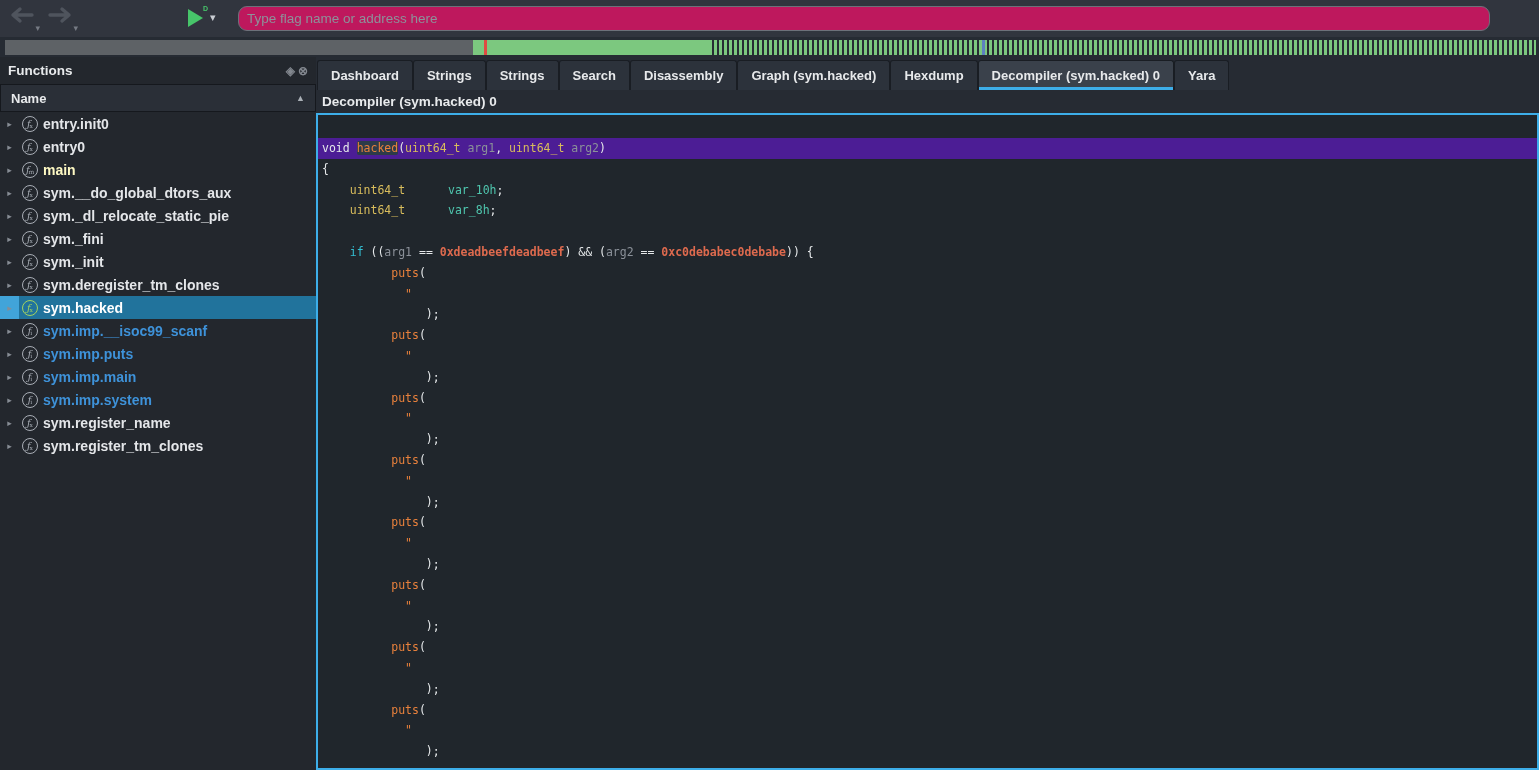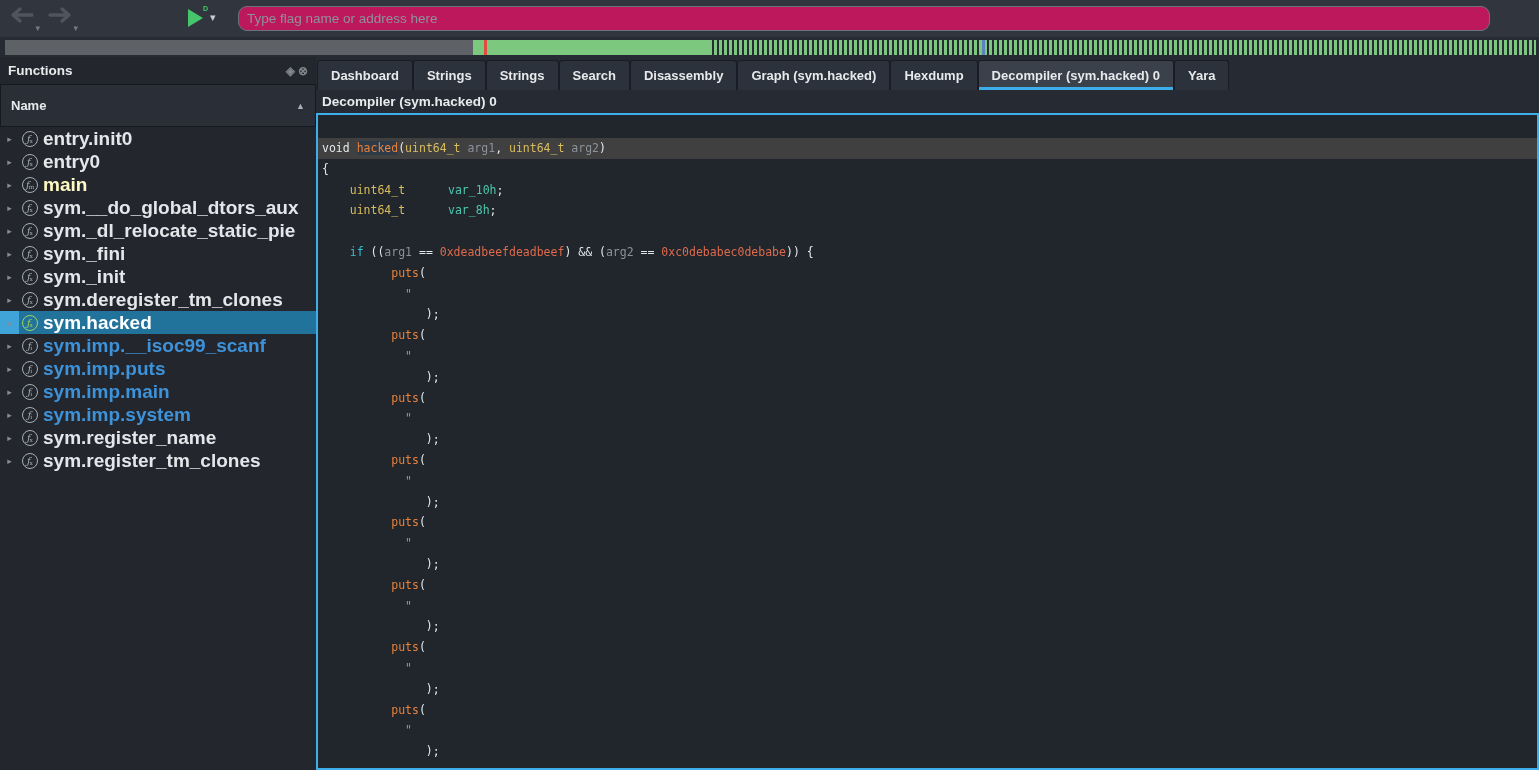--- a/index.html
+++ b/index.html
@@ -29,35 +29,35 @@
   .mm-marker { position:absolute; top:0; bottom:0; }
   .mm-red  { width:3px; background:#e04b42; }
   .mm-blue { width:3px; background:#5d82c1; }
 
   
   .sidebar { position:absolute; left:0; top:57px; width:316px; bottom:0; background:#23272d; }
   .sb-title { height:27px; display:flex; align-items:center; padding:0 8px;
               color:#e8eaec; font-size:13.5px; font-weight:600; }
   .sb-title-icons { margin-left:auto; display:flex; gap:3px; }
   .sb-title-icons span { color:#83888f; font-size:12px; cursor:pointer; line-height:12px; }
-  .name-header { height:43px; background:#2a2f37; border:1px solid #15181d;
+  .name-header { height:28px; background:#2a2f37; border:1px solid #15181d;
                  display:flex; align-items:center; padding:0 10px; color:#e8eaec;
                  font-size:13px; font-weight:600; cursor:pointer; }
   .sort-arrow { margin-left:auto; font-size:9px; color:#aab0b6; }
   .fn-list { }
   .fn-row { height:23px; display:flex; align-items:center; cursor:pointer; }
   .fn-row.selected { background:linear-gradient(90deg,#41a4d9 0 19px,#21739c 19px); }
   .fn-row.selected .fn-label { color:#ffffff; font-weight:700; }
   .expander { width:19px; text-align:center; font-size:9px; color:#878d95; flex:none; }
   .fn-icon { flex:none; width:16px; height:16px; margin:0 5px 0 3px; border:1px solid #a9aeb6;
              border-radius:50%; color:#a9aeb6; display:flex; align-items:center; justify-content:center;
              font-family:"DejaVu Serif",serif; font-style:italic; font-size:9.5px; line-height:1; }
   .fn-icon .fn-sub { font-size:6px; font-style:normal; margin-top:5px; margin-left:-1px; }
   .fn-row.selected .fn-icon { border-color:#a3d35f; color:#a3d35f; }
-  .fn-label { font-size:19px; font-weight:600; color:#e4e6e9; white-space:nowrap; }
+  .fn-label { font-size:14px; font-weight:600; color:#e4e6e9; white-space:nowrap; }
 
   
   .tabbar { position:absolute; left:316px; top:57px; right:0; height:33px;
             display:flex; align-items:flex-end; padding-left:1px; }
   .tab { position:relative; height:30px; padding:0 13px; display:flex; align-items:center;
          background:#2c323b; border:1px solid #191d23; border-bottom:none;
          border-radius:3px 3px 0 0; color:#e7e9eb; font-size:13px; font-weight:600;
          cursor:pointer; white-space:nowrap; }
   .tab.active { background:#3a414b; }
   .tab.active::after { content:""; position:absolute; left:0; right:0; bottom:0; height:3px; background:#3daee9; }
@@ -65,27 +65,27 @@
   .panel-title { position:absolute; left:316px; top:90px; right:0; height:23px;
                  display:flex; align-items:center; padding-left:6px;
                  color:#e8eaec; font-size:13.5px; font-weight:600; }
 
   
   .code-panel { position:absolute; left:316px; top:113px; right:0; bottom:0;
                 border:2px solid #3daee9; background:#20262c; overflow:hidden; cursor:text; }
   .code { padding-top:23px; }
   .code-line { height:20.8px; line-height:20.8px; padding-left:4px; white-space:pre;
                font-family:"DejaVu Sans Mono",monospace; font-size:11.5px; }
-  .code-line.hl { background:#404040; }
+  .code-line.hl { background:#4c1d95; }
   .c-plain { color:#e5e8ea; }
   .c-kw    { color:#33bed2;text-align:right; }
   .c-type  { color:#d9bd5c; }
   .c-var   { color:#4fc6ae;margin-left:36px; }
   .c-arg   { color:#8b9199; }
-  .c-num   { color:#de6a4e; }
+  .c-num   { color:#de6a4e;font-weight:bold; }
   .c-call  { color:#e8813c; }
   .c-str   { color:#e8813c; }
   .c-fname { color:#e8813c; background:#2d3b49; border-radius:2px; }
 </style>
 </head>
 <body>
 
 <div class="toolbar">
   <div class="nav-btn btn-back">
     <svg width="28" height="20" viewBox="0 0 28 20">

